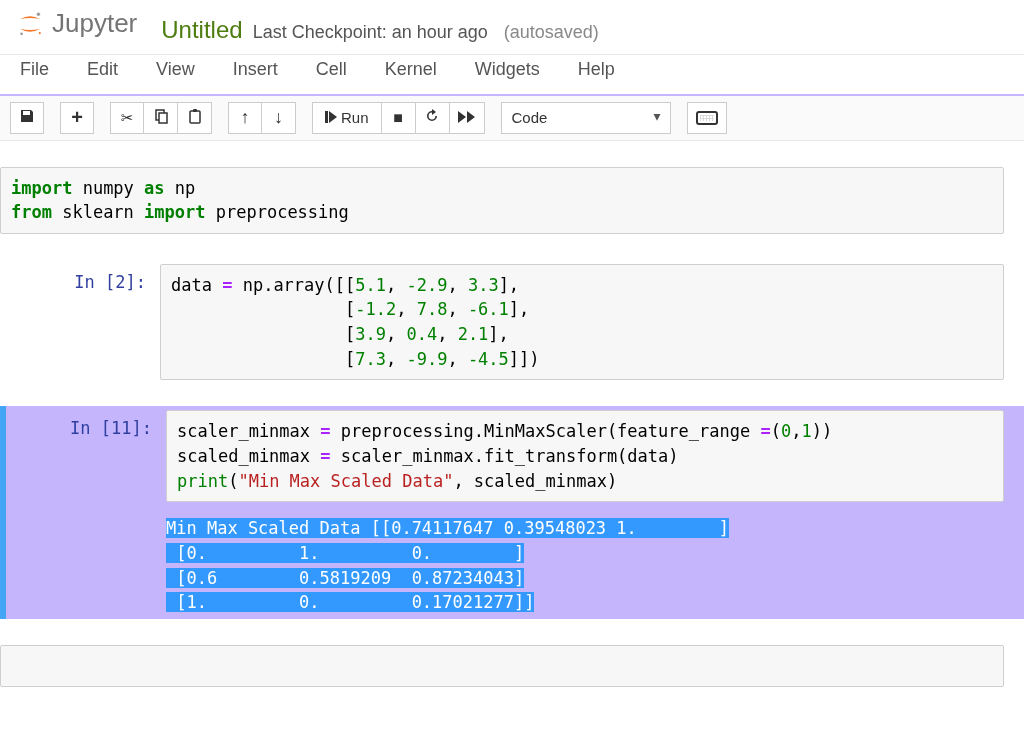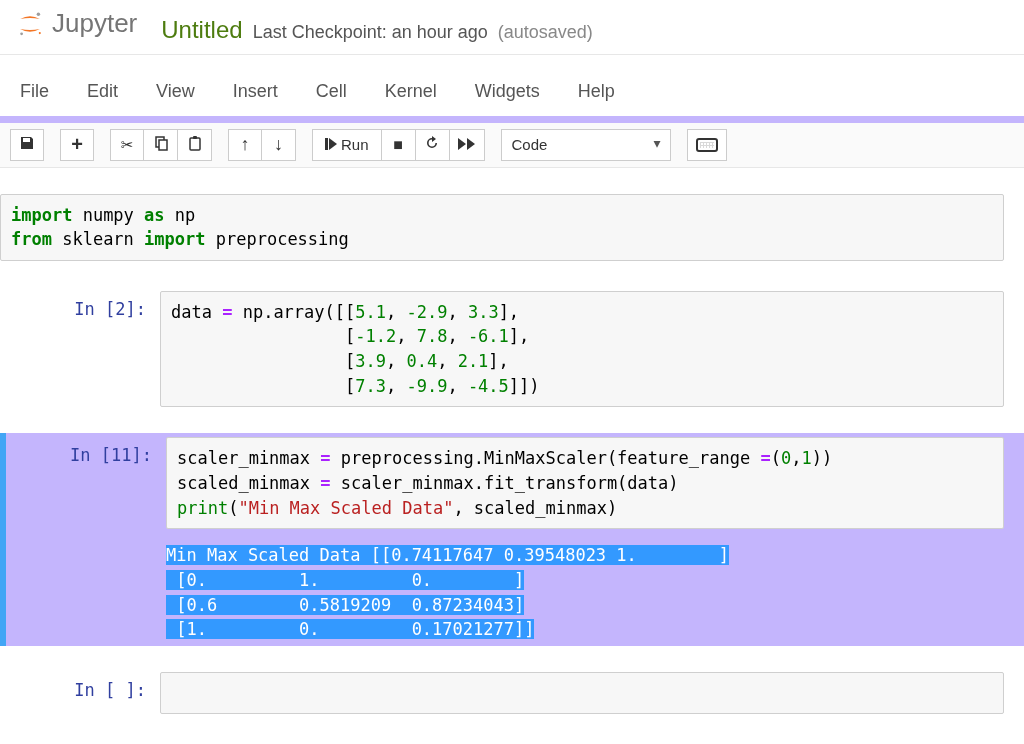--- a/index.html
+++ b/index.html
@@ -46,29 +46,29 @@
     color: #4d7c0f;
     font-weight: 400;
   }
   .checkpoint {
     font-size: 18px;
     color: #555;
   }
   .autosave {
     font-size: 18px;
     color: #888;
-    margin-left: 0;
+    margin-left: 6px;
   }
 
   
   .menubar {
     display: flex;
     gap: 38px;
-    padding: 26px 16px 14px 20px;
-    border-bottom: 7px solid #c4b5fd;
+    padding: 4px 16px 14px 20px;
+    border-bottom: 2px solid #c4b5fd;
   }
   .menubar .menu-item {
     font-size: 18px;
     color: #555;
     cursor: pointer;
   }
 
   
   .toolbar {
     display: flex;
@@ -348,19 +348,18 @@
 scaled_minmax <span class="op">=</span> scaler_minmax.fit_transform(data)
 <span class="builtin">print</span>(<span class="str">"Min Max Scaled Data"</span>, scaled_minmax)</div>
       <div class="output-area"><span class="sel">Min Max Scaled Data [[0.74117647 0.39548023 1.        ]</span>
 <span class="sel"> [0.         1.         0.        ]</span>
 <span class="sel"> [0.6        0.5819209  0.87234043]</span>
 <span class="sel"> [1.         0.         0.17021277]]</span></div>
     </div>
   </div>
 
   <div class="cell">
-    <div class="prompt">In [ ]:</div>
     <div class="cell-body">
       <div class="input-area"> </div>
     </div>
   </div>
 
 </div>
 
 </body></html>

